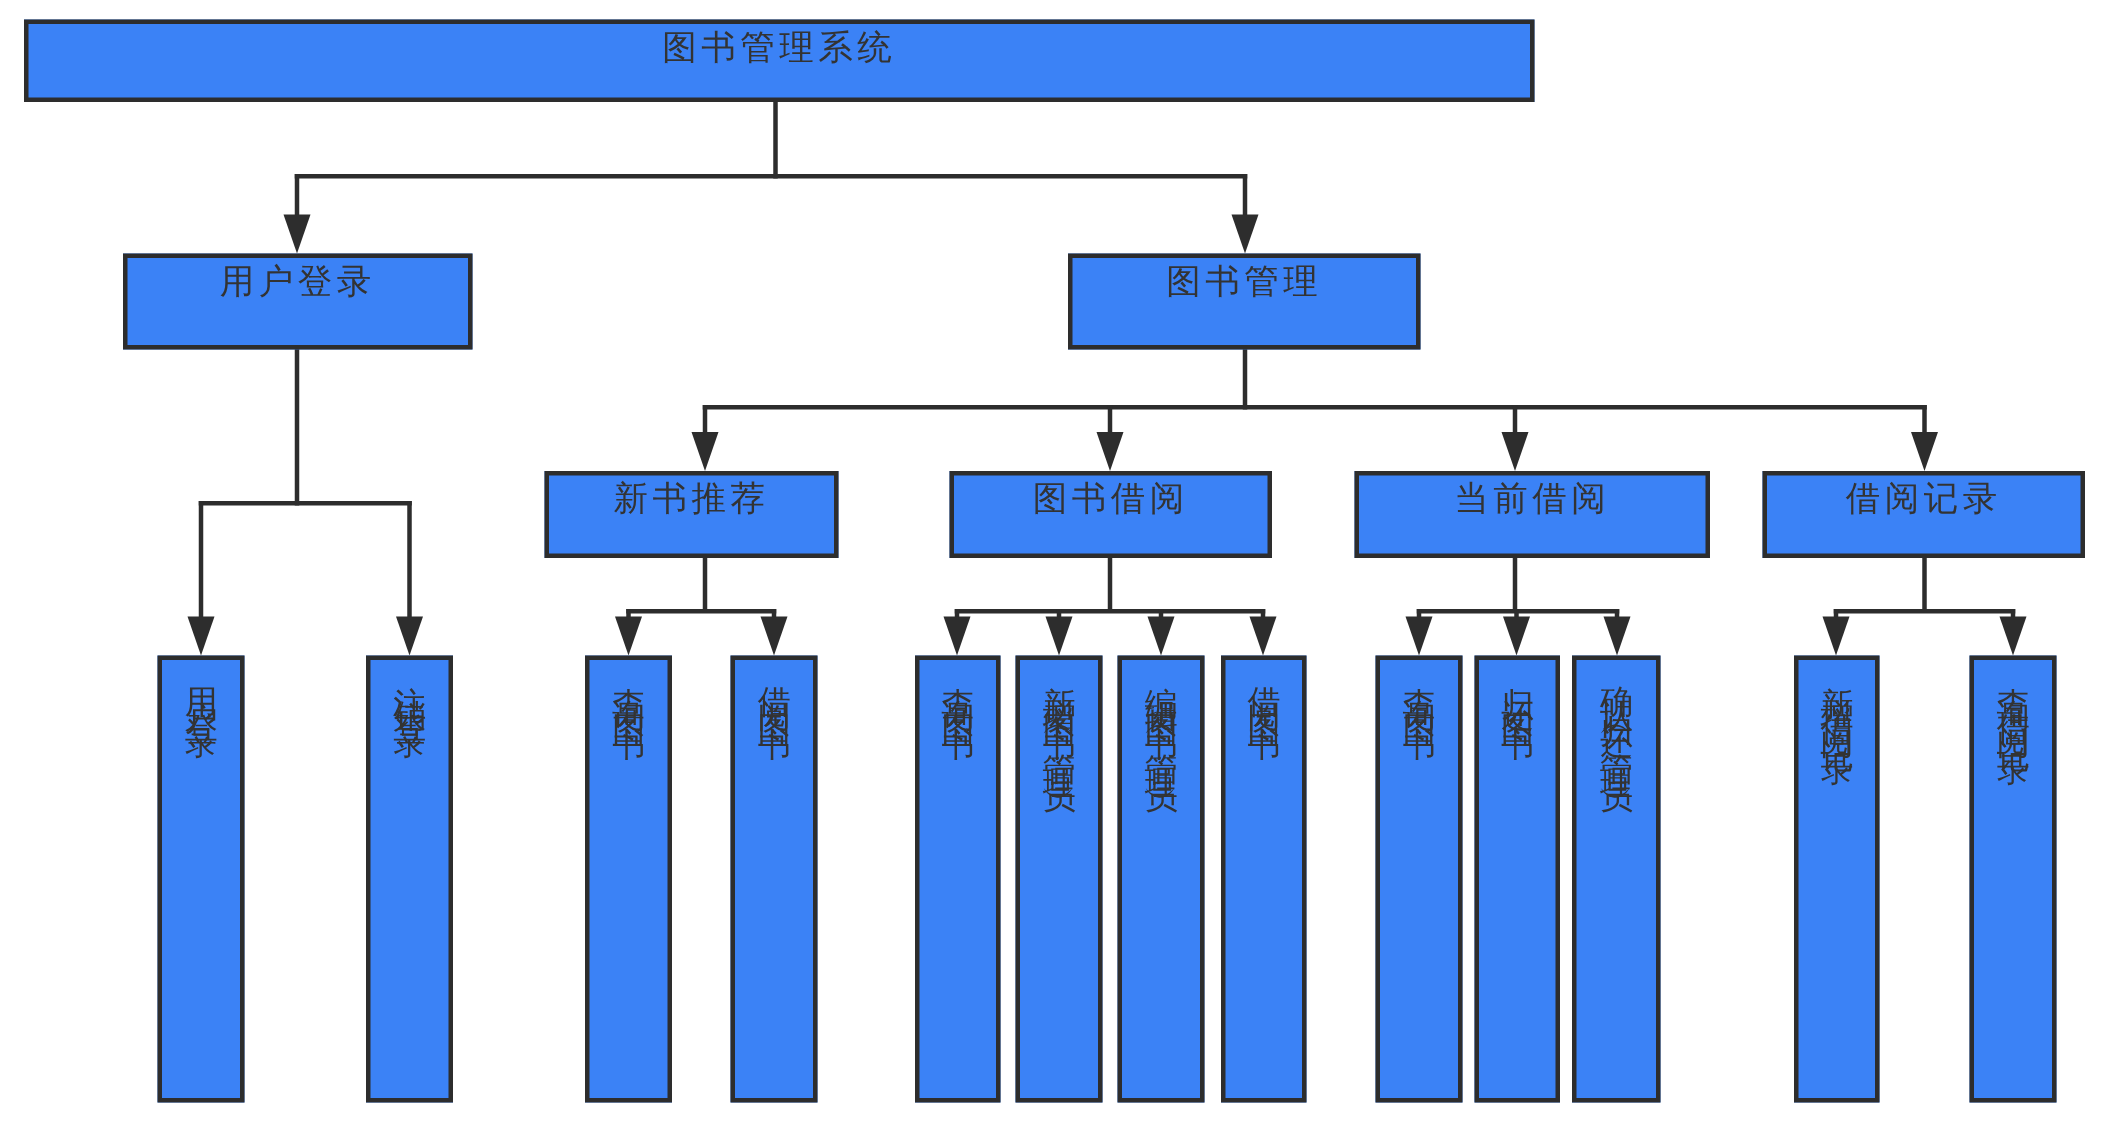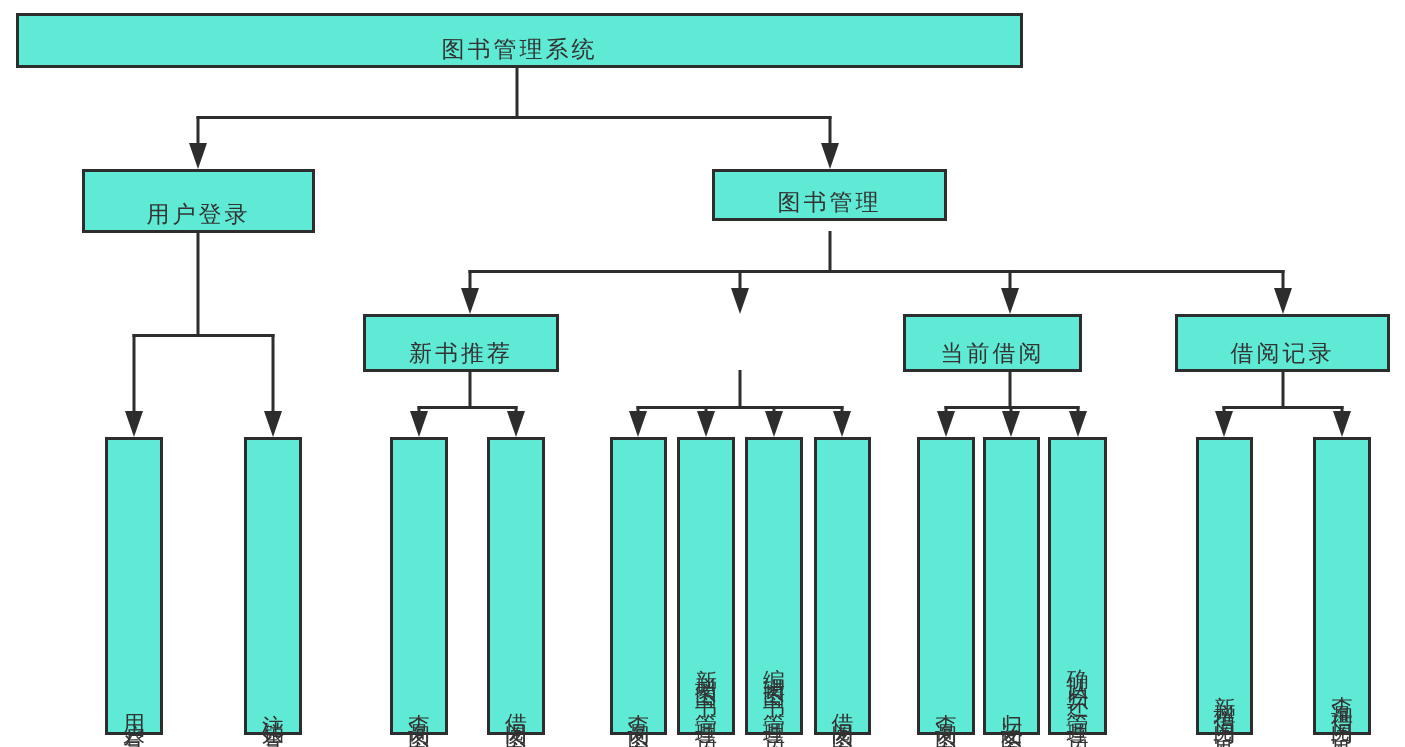--- a/index.html
+++ b/index.html
@@ -8,24 +8,24 @@
     position: relative;
     width: 1405px;
     height: 747px;
     background: #ffffff;
     overflow: hidden;
   }
   svg.wires { position: absolute; left: 0; top: 0; z-index: 1; }
   .node {
     position: absolute;
     box-sizing: border-box;
-    background: #5eead4;
+    background: #3b82f6;
     border: 3px solid #2d2d2d;
     display: flex;
-    align-items: flex-end;
+    align-items: flex-start;
     justify-content: center;
     color: #333333;
     z-index: 2;
   }
   .hlabel {
     font-size: 23px;
     letter-spacing: 3px;
     white-space: nowrap;
     color: #333333;
   }
@@ -130,28 +130,31 @@
     </g>
   </svg>
 
   <div class="node" style="left:16px; top:13px; width:1007px; height:55px;">
     <span class="hlabel">图书管理系统</span>
   </div>
 
   <div class="node" style="left:82px; top:169px; width:233px; height:64px;">
     <span class="hlabel">用户登录</span>
   </div>
-  <div class="node" style="left:712px; top:169px; width:235px; height:52px;">
+  <div class="node" style="left:712px; top:169px; width:235px; height:64px;">
     <span class="hlabel">图书管理</span>
   </div>
 
   <div class="node" style="left:363px; top:314px; width:196px; height:58px;">
     <span class="hlabel">新书推荐</span>
   </div>
-  <div class="node" style="left:903px; top:314px; width:179px; height:58px;">
+  <div class="node" style="left:633px; top:314px; width:215px; height:58px;">
+    <span class="hlabel">图书借阅</span>
+  </div>
+  <div class="node" style="left:903px; top:314px; width:237px; height:58px;">
     <span class="hlabel">当前借阅</span>
   </div>
   <div class="node" style="left:1175px; top:314px; width:215px; height:58px;">
     <span class="hlabel">借阅记录</span>
   </div>
 
   <div class="node vnode" style="left:105px; top:437px; width:58px; height:298px;">
     <span class="vlabel">用户登录</span>
   </div>
   <div class="node vnode" style="left:244px; top:437px; width:58px; height:298px;">

